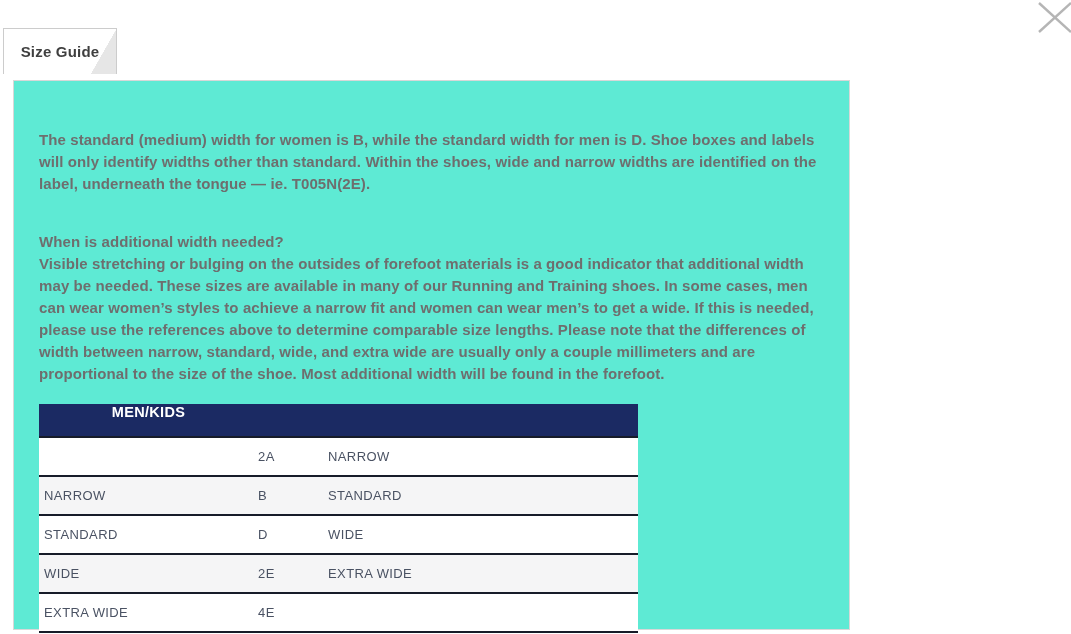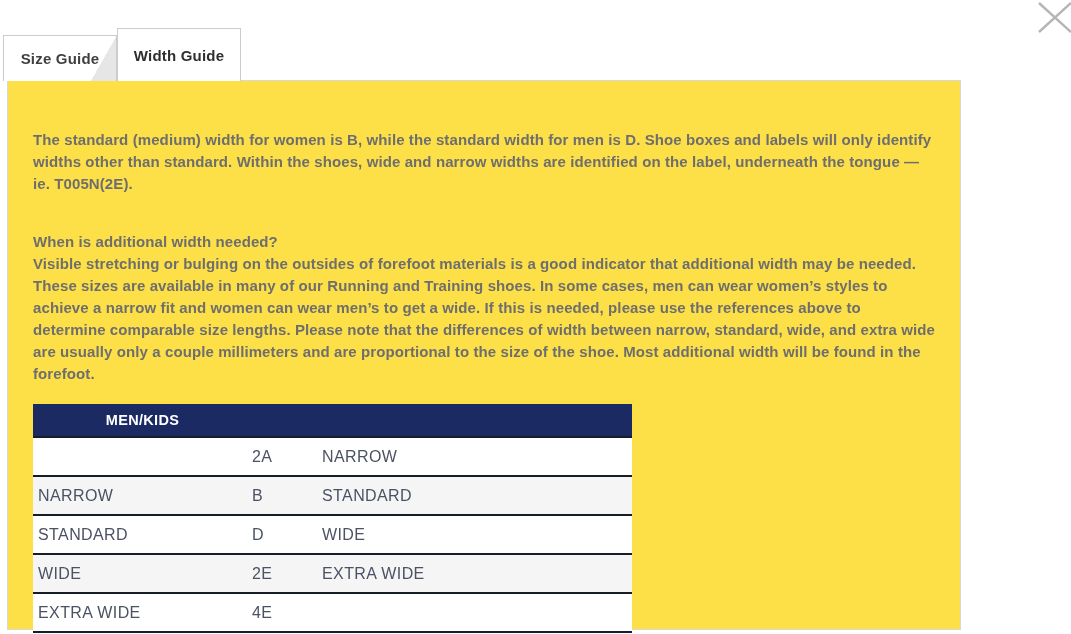--- a/index.html
+++ b/index.html
@@ -38,72 +38,69 @@
   }
   .tab-inactive::after{
     content:"";position:absolute;right:0;bottom:0;width:25px;height:44px;
     background:linear-gradient(to bottom right, rgba(230,230,230,0) 49.5%, var(--fold-gray) 50%);
     pointer-events:none;
   }
   .tab-active{
     width:124px;height:53px;color:#2e2e2e;z-index:3;
   }
   .panel{
-    position:absolute;left:7px;top:80px;width:954px;height:550px;
-    background:#fde047;border:1px solid var(--panel-border);
+    position:absolute;left:13px;top:80px;width:837px;height:550px;
+    background:#5eead4;border:1px solid var(--panel-border);
   }
   .content{
     padding:48px 25px 0 25px;
   }
   .para{
     margin:0;max-width:988px;
     font-size:15px;line-height:22px;font-weight:600;letter-spacing:.1px;
     color:var(--body-text);
   }
   .para + .para{margin-top:36px;}
   
   .width-table{
     width:599px;margin-top:19px;
   }
   .wt-header{
-    display:flex;align-items:center;height:34px;
+    display:flex;align-items:flex-start;height:34px;
     background:var(--header-bg);
     border-bottom:2px solid var(--row-border);
     color:#ffffff;font-size:14.5px;font-weight:700;letter-spacing:.3px;
   }
   .wt-header .h-menkids{width:219px;text-align:center;}
   .wt-header .h-spacer{width:116px;}
   .wt-header .h-women{flex:1;text-align:center;}
   .wt-row{
     display:flex;align-items:center;height:39px;
     border-bottom:2px solid var(--row-border);
-    font-size:16px;letter-spacing:.4px;color:var(--cell-text);
+    font-size:13px;letter-spacing:.4px;color:var(--cell-text);
   }
   .wt-row:nth-child(odd){background:var(--row-alt-bg);}
   .wt-row:nth-child(even){background:#ffffff;}
   .wt-cell-1{width:219px;padding-left:5px;}
   .wt-cell-2{width:70px;}
   .wt-cell-3{flex:1;}
 </style>
 </head>
 <body>
 
 <button class="close-btn" aria-label="Close">
   <svg width="38" height="36" viewBox="0 0 38 36">
     <line x1="3" y1="2" x2="35" y2="31" stroke="#b5b5b5" stroke-width="2.4"></line>
     <line x1="35" y1="2" x2="3" y2="31" stroke="#b5b5b5" stroke-width="2.4"></line>
   </svg>
 </button>
 
 <div class="tabs">
   <div class="tab tab-inactive">
     <span>Size Guide</span>
-  </div>
-  <div class="tab tab-active">
-    <span>Width Guide</span>
   </div>
 </div>
 
 <div class="panel">
   <div class="content">
 
     <p class="para">The standard (medium) width for women is B, while the standard width for men is D. Shoe boxes and labels will only identify widths other than standard. Within the shoes, wide and narrow widths are identified on the label, underneath the tongue — ie. T005N(2E).</p>
 
     <p class="para"><span>When is additional width needed?</span><br><span>Visible stretching or bulging on the outsides of forefoot materials is a good indicator that additional width may be needed. These sizes are available in many of our Running and Training shoes. In some cases, men can wear women’s styles to achieve a narrow fit and women can wear men’s to get a wide. If this is needed, please use the references above to determine comparable size lengths. Please note that the differences of width between narrow, standard, wide, and extra wide are usually only a couple millimeters and are proportional to the size of the shoe. Most additional width will be found in the forefoot.</span></p>
 

